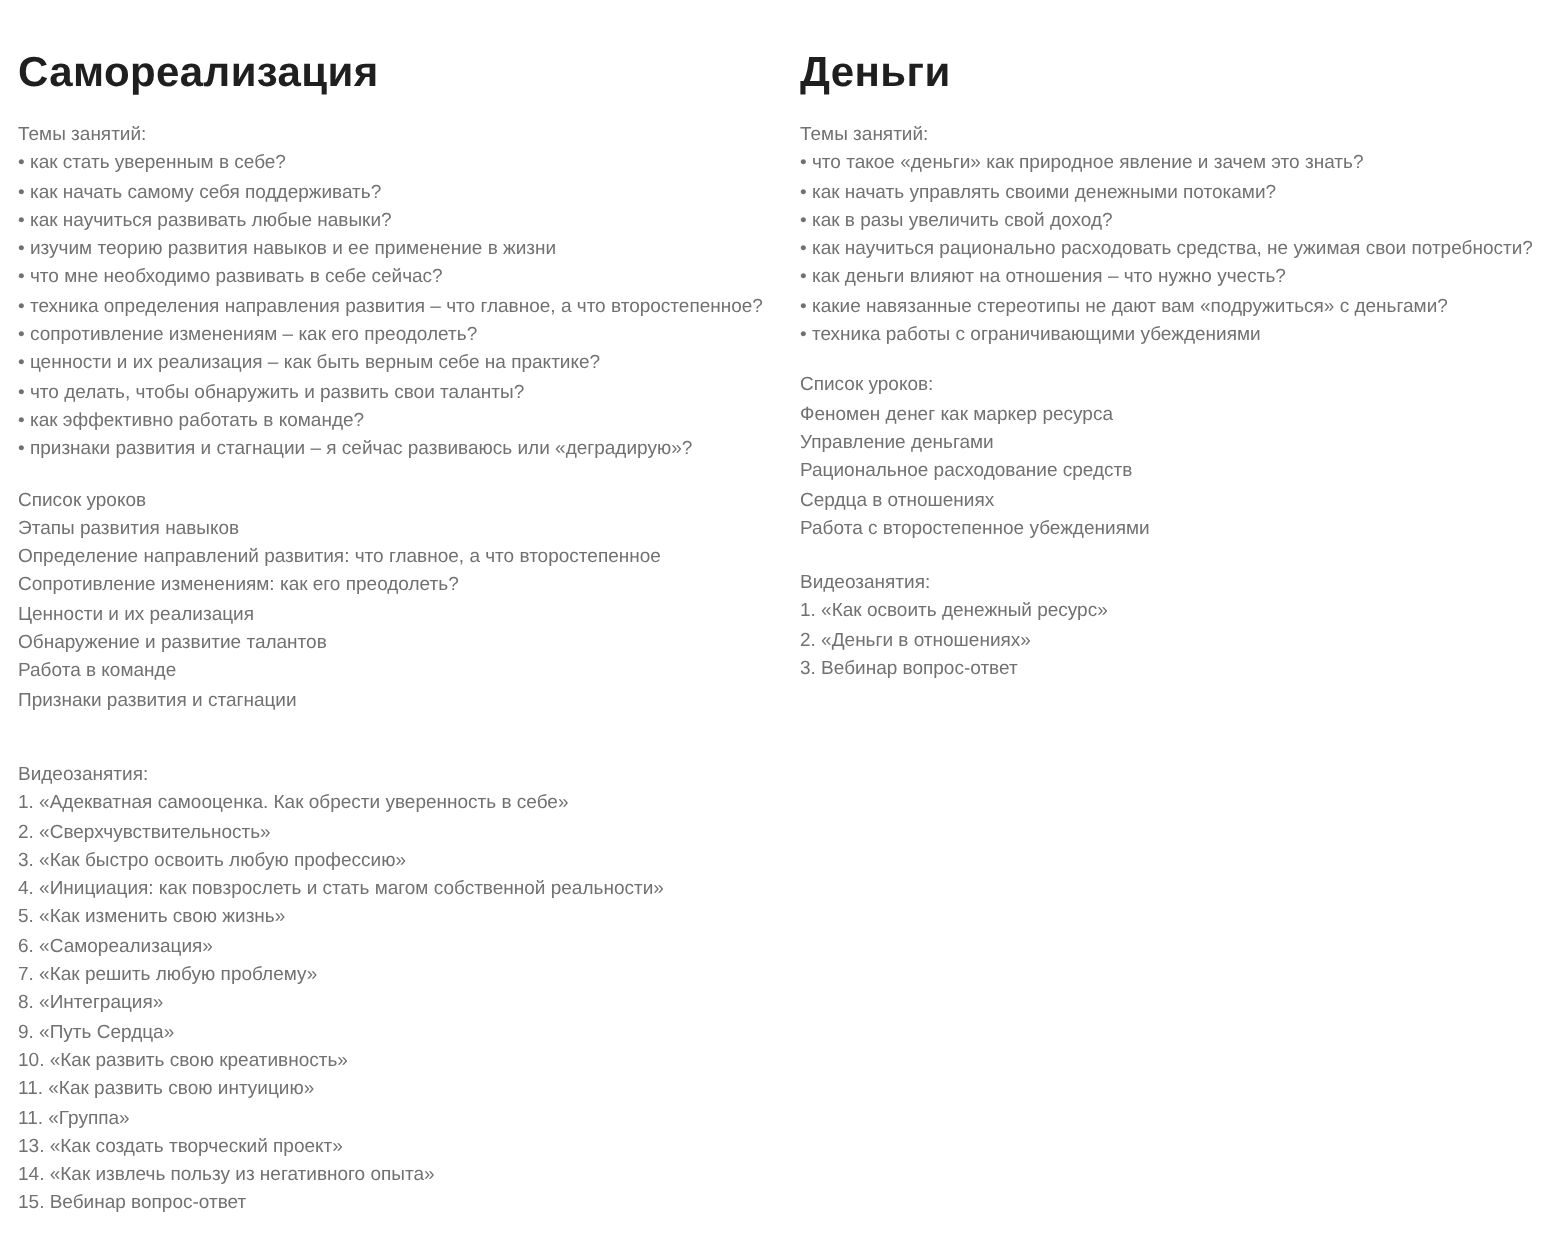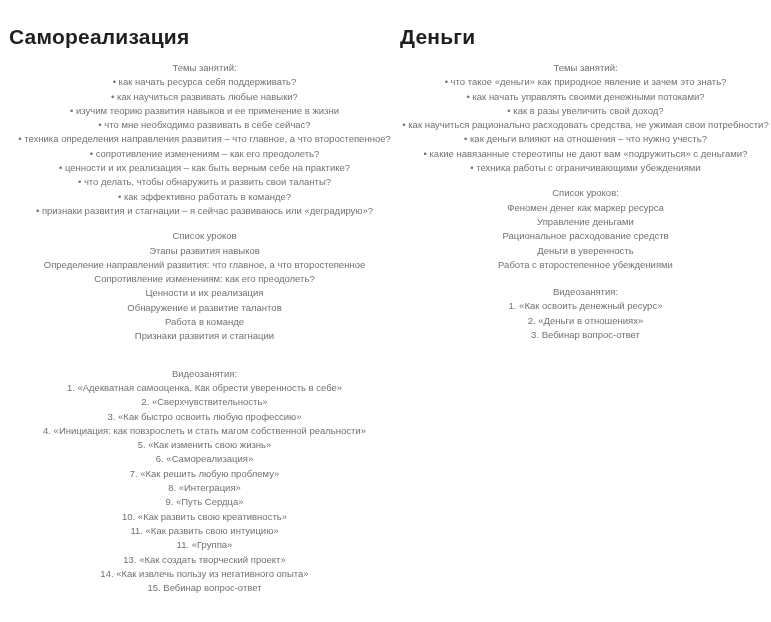--- a/index.html
+++ b/index.html
@@ -27,42 +27,43 @@
   .col-right { flex: 1; min-width: 0; }
   .title {
     margin: 0;
     font-size: 21px;
     line-height: 27px;
     font-weight: 700;
     color: var(--heading-color);
     letter-spacing: 0.2px;
     white-space: nowrap;
   }
-  .section { margin-top: 11px; text-align: center; }
+  .section { margin-top: 11px; }
   .section.videos-left { margin-top: 23px; }
   .section.videos-right { margin-top: 13px; }
   .line {
     font-size: 9.5px;
     line-height: 14.3px;
     color: var(--body-color);
     white-space: nowrap;
   }
 </style>
 </head>
 <body>
 
 <div class="page">
 
   <div class="col col-left">
     <h2 class="title">Самореализация</h2>
 
     <div class="section">
       <div class="line">Темы занятий:</div>
       <div>
-          <div class="line">• как начать ресурса себя поддерживать?</div>
+          <div class="line">• как стать уверенным в себе?</div>
+          <div class="line">• как начать самому себя поддерживать?</div>
           <div class="line">• как научиться развивать любые навыки?</div>
           <div class="line">• изучим теорию развития навыков и ее применение в жизни</div>
           <div class="line">• что мне необходимо развивать в себе сейчас?</div>
           <div class="line">• техника определения направления развития – что главное, а что второстепенное?</div>
           <div class="line">• сопротивление изменениям – как его преодолеть?</div>
           <div class="line">• ценности и их реализация – как быть верным себе на практике?</div>
           <div class="line">• что делать, чтобы обнаружить и развить свои таланты?</div>
           <div class="line">• как эффективно работать в команде?</div>
           <div class="line">• признаки развития и стагнации – я сейчас развиваюсь или «деградирую»?</div>
         </div>
@@ -118,21 +119,21 @@
           <div class="line">• техника работы с ограничивающими убеждениями</div>
         </div>
     </div>
 
     <div class="section">
       <div class="line">Список уроков:</div>
       <div>
           <div class="line">Феномен денег как маркер ресурса</div>
           <div class="line">Управление деньгами</div>
           <div class="line">Рациональное расходование средств</div>
-          <div class="line">Деньги в уверенность</div>
+          <div class="line">Сердца в отношениях</div>
           <div class="line">Работа с второстепенное убеждениями</div>
         </div>
     </div>
 
     <div class="section videos-right">
       <div class="line">Видеозанятия:</div>
       <div>
           <div class="line">1. «Как освоить денежный ресурс»</div>
           <div class="line">2. «Деньги в отношениях»</div>
           <div class="line">3. Вебинар вопрос-ответ</div>

